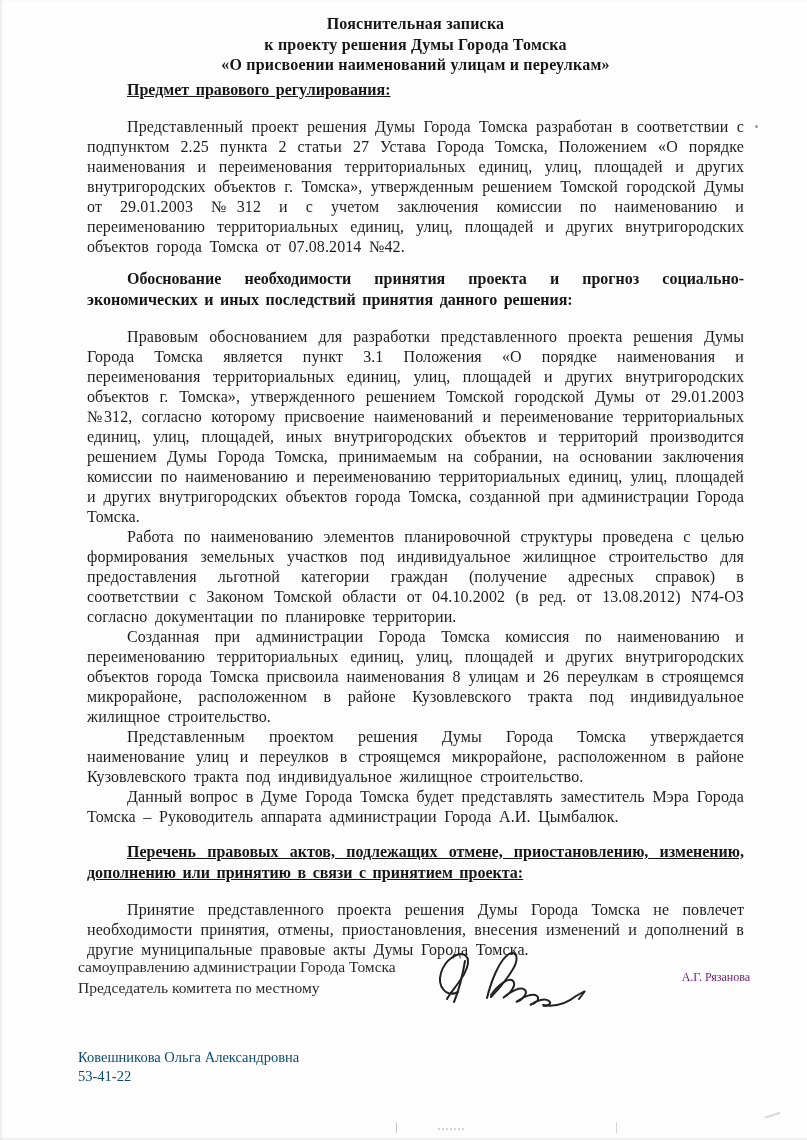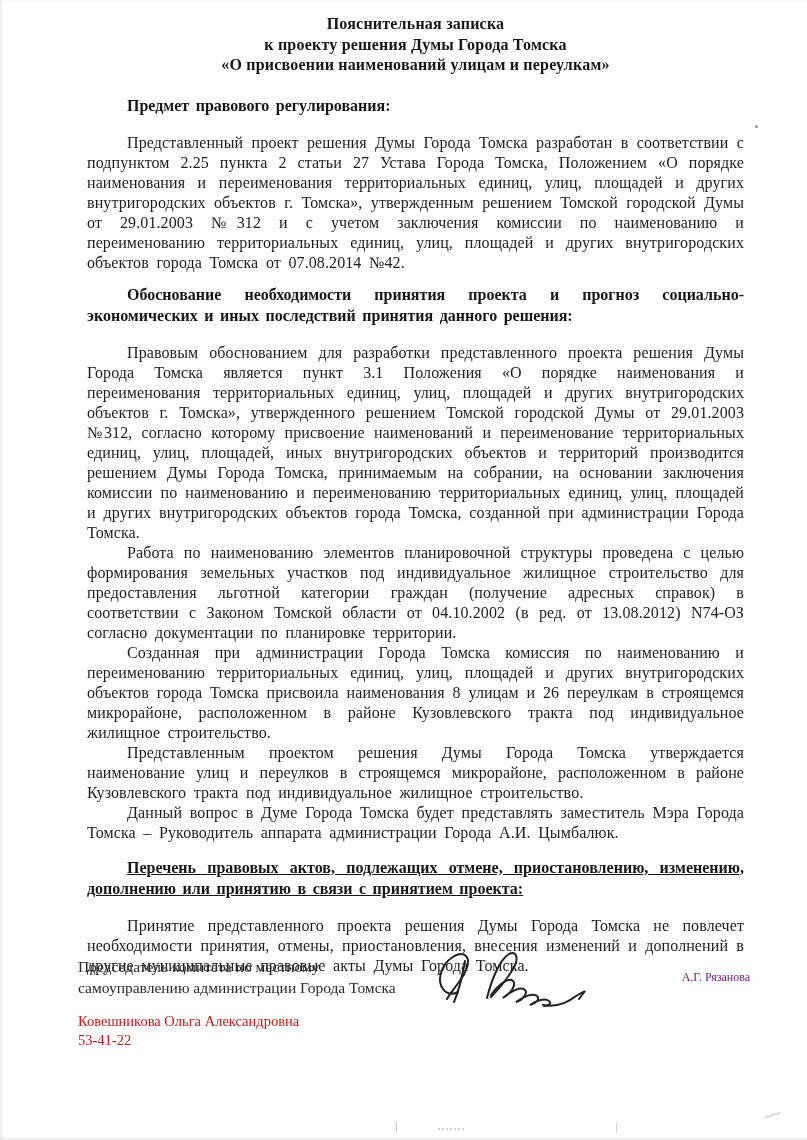--- a/index.html
+++ b/index.html
@@ -28,21 +28,21 @@
   .sec-heading {
     margin: 0;
     font-weight: 700;
     font-size: 16px;
     line-height: 20.5px;
     text-align: justify;
     text-indent: 40px;
     word-spacing: 2.5px;
     color: #161616;
   }
-  .sec-heading.h-subject { margin-top: 20px; }
+  .sec-heading.h-subject { margin-top: 4px; text-decoration: underline; }
   .sec-heading.h-basis   { margin-top: 12px; }
   .sec-heading.h-list    { margin-top: 15px; text-decoration: underline; }
 
   .body-par {
     margin: 0;
     font-size: 16px;
     line-height: 20px;
     text-align: justify;
     text-indent: 40px;
     word-spacing: 3.5px;
@@ -58,24 +58,24 @@
     display: flex;
     align-items: center;
   }
   .sig-position { font-size: 15.5px; line-height: 21.5px; color: #2a2a2a; }
   .sig-svg { margin-left: 28px; flex: 0 0 auto; }
   .sig-name { margin-left: auto; font-size: 12px; color: #701a75; white-space: nowrap; }
 
   .footer-block {
     position: absolute;
     left: 78px;
-    top: 1012px;
+    top: 1048px;
     font-size: 14.5px;
     line-height: 18.5px;
-    color: #b91c1c;
+    color: #0c4a6e;
   }
 
   
   .artifact { position: absolute; background: #c9c9c9; }
   .a1 { left: 396px; top: 1122px; width: 1px; height: 11px; }
   .a2 { left: 616px; top: 1122px; width: 1px; height: 11px; opacity: .8; }
   .a3 { left: 438px; top: 1125px; width: 26px; height: 3px; background: transparent;
         border-bottom: 2px dotted #d4d4d4; }
   .a4 { left: 766px; top: 1114px; width: 16px; height: 10px; background: transparent;
         border-top: 2px solid #dadada; transform: rotate(-18deg); }
@@ -103,22 +103,22 @@
     <p class="body-par">Представленным проектом решения Думы Города Томска утверждается наименование улиц и переулков в строящемся микрорайоне, расположенном в районе Кузовлевского тракта под индивидуальное жилищное строительство.</p>
     <p class="body-par">Данный вопрос в Думе Города Томска будет представлять заместитель Мэра Города Томска – Руководитель аппарата администрации Города А.И. Цымбалюк.</p>
 
     <h2 class="sec-heading h-list">Перечень правовых актов, подлежащих отмене, приостановлению, изменению, дополнению или принятию в связи с принятием проекта:</h2>
     <p class="body-par after-heading">Принятие представленного проекта решения Думы Города Томска не повлечет необходимости принятия, отмены, приостановления, внесения изменений и дополнений в другие муниципальные правовые акты Думы Города Томска.</p>
 
   </div>
 
   <div class="sig-row">
     <div class="sig-position">
+      <div>самоуправлению администрации Города Томска</div>
       <div>Председатель комитета по местному</div>
-      <div>самоуправлению администрации Города Томска</div>
     </div>
     <svg class="sig-svg" width="180" height="62" viewBox="0 0 180 62" fill="none">
       <g stroke="#222222" stroke-width="2" stroke-linecap="round" fill="none">
         <path d="M34,46 C22,52 13,40 17,27 C21,13 36,4 42,10 C47,15 42,27 35,36 C30,43 25,49 23,53"></path>
         <path d="M41,15 C39,27 35,44 30,56"></path>
         <path d="M63,52 C67,36 75,14 85,8 C93,4 95,13 89,23 C83,33 73,45 67,51"></path>
         <path d="M67,49 C75,38 85,31 89,35 C93,39 86,48 79,52 C87,45 97,40 101,44 C104,47 99,54 92,56 C100,50 109,47 113,50 C116,53 112,58 106,59 C113,54 121,52 125,55 C128,57 125,60 120,60"></path>
         <path d="M119,59 C130,61 142,58 152,50 L161,45 L155,53"></path>
       </g>
     </svg>

